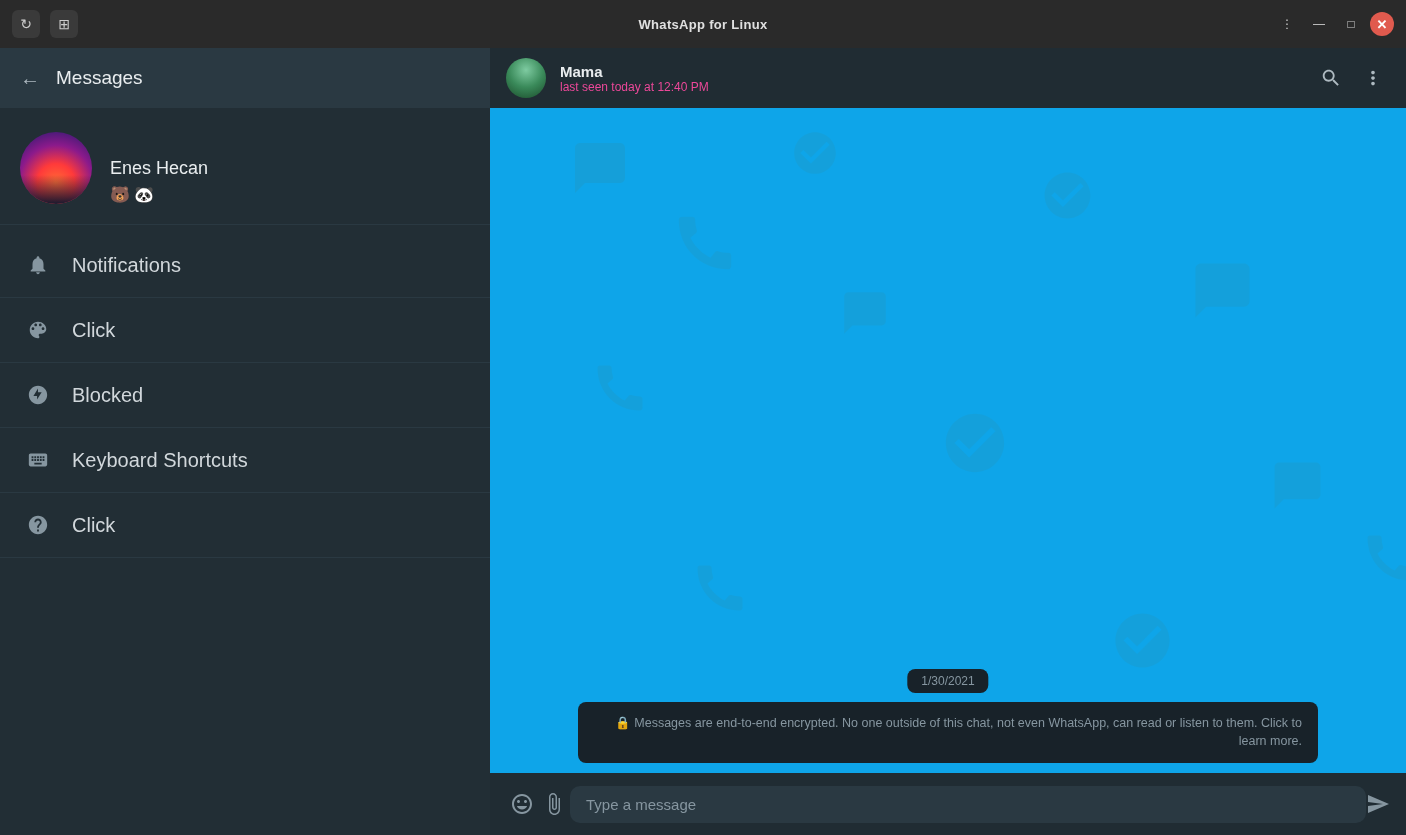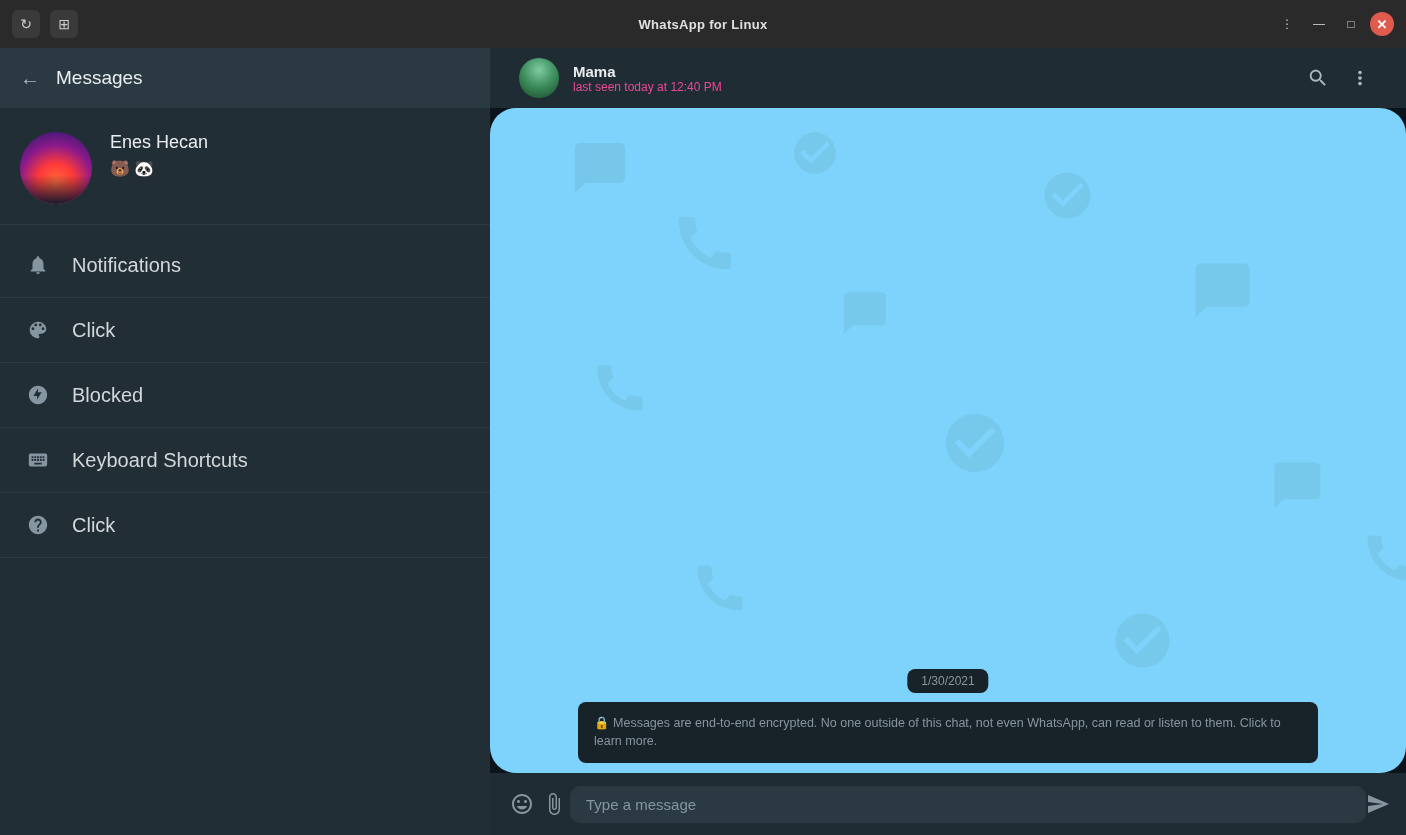--- a/index.html
+++ b/index.html
@@ -110,21 +110,21 @@
     .settings-title {
       color: #e9edef;
       font-size: 19px;
       font-weight: 500;
     }
 
     
     .profile-section {
       padding: 24px 20px 20px;
       display: flex;
-      align-items: flex-start;
+      align-items: flex-end;
       gap: 18px;
       border-bottom: 1px solid #2a3942;
     }
     .avatar {
       width: 72px;
       height: 72px;
       border-radius: 50%;
       overflow: hidden;
       flex-shrink: 0;
     }
@@ -195,21 +195,21 @@
       flex-direction: column;
       background: #0b141a;
     }
 
     
     .chat-header {
       height: 60px;
       background: #202c33;
       display: flex;
       align-items: center;
-      padding: 0 29px;
+      padding: 0 16px;
       gap: 14px;
     }
     .chat-avatar {
       width: 40px;
       height: 40px;
       border-radius: 50%;
       overflow: hidden;
       flex-shrink: 0;
     }
     .chat-avatar-img {
@@ -242,22 +242,21 @@
       font-size: 18px;
       display: flex;
       align-items: center;
     }
 
     
     .chat-background {
       flex: 1;
       position: relative;
       overflow: hidden;
-      background: #7dd3fc;
-      border-radius: 26px;
+      background: #0ea5e9;
     }
 
     
     .wa-icons-pattern {
       position: absolute;
       inset: 0;
       overflow: hidden;
     }
 
     
@@ -277,21 +276,21 @@
     .encryption-notice {
       position: absolute;
       bottom: 10px;
       left: 50%;
       transform: translateX(-50%);
       background: #182229;
       color: #8696a0;
       padding: 12px 16px;
       border-radius: 8px;
       font-size: 12.5px;
-      text-align: left;
+      text-align: right;
       max-width: 740px;
       width: 90%;
       line-height: 1.5;
     }
     .lock-icon {
       color: #d4b14a;
     }
 
     
     .message-input-area {

